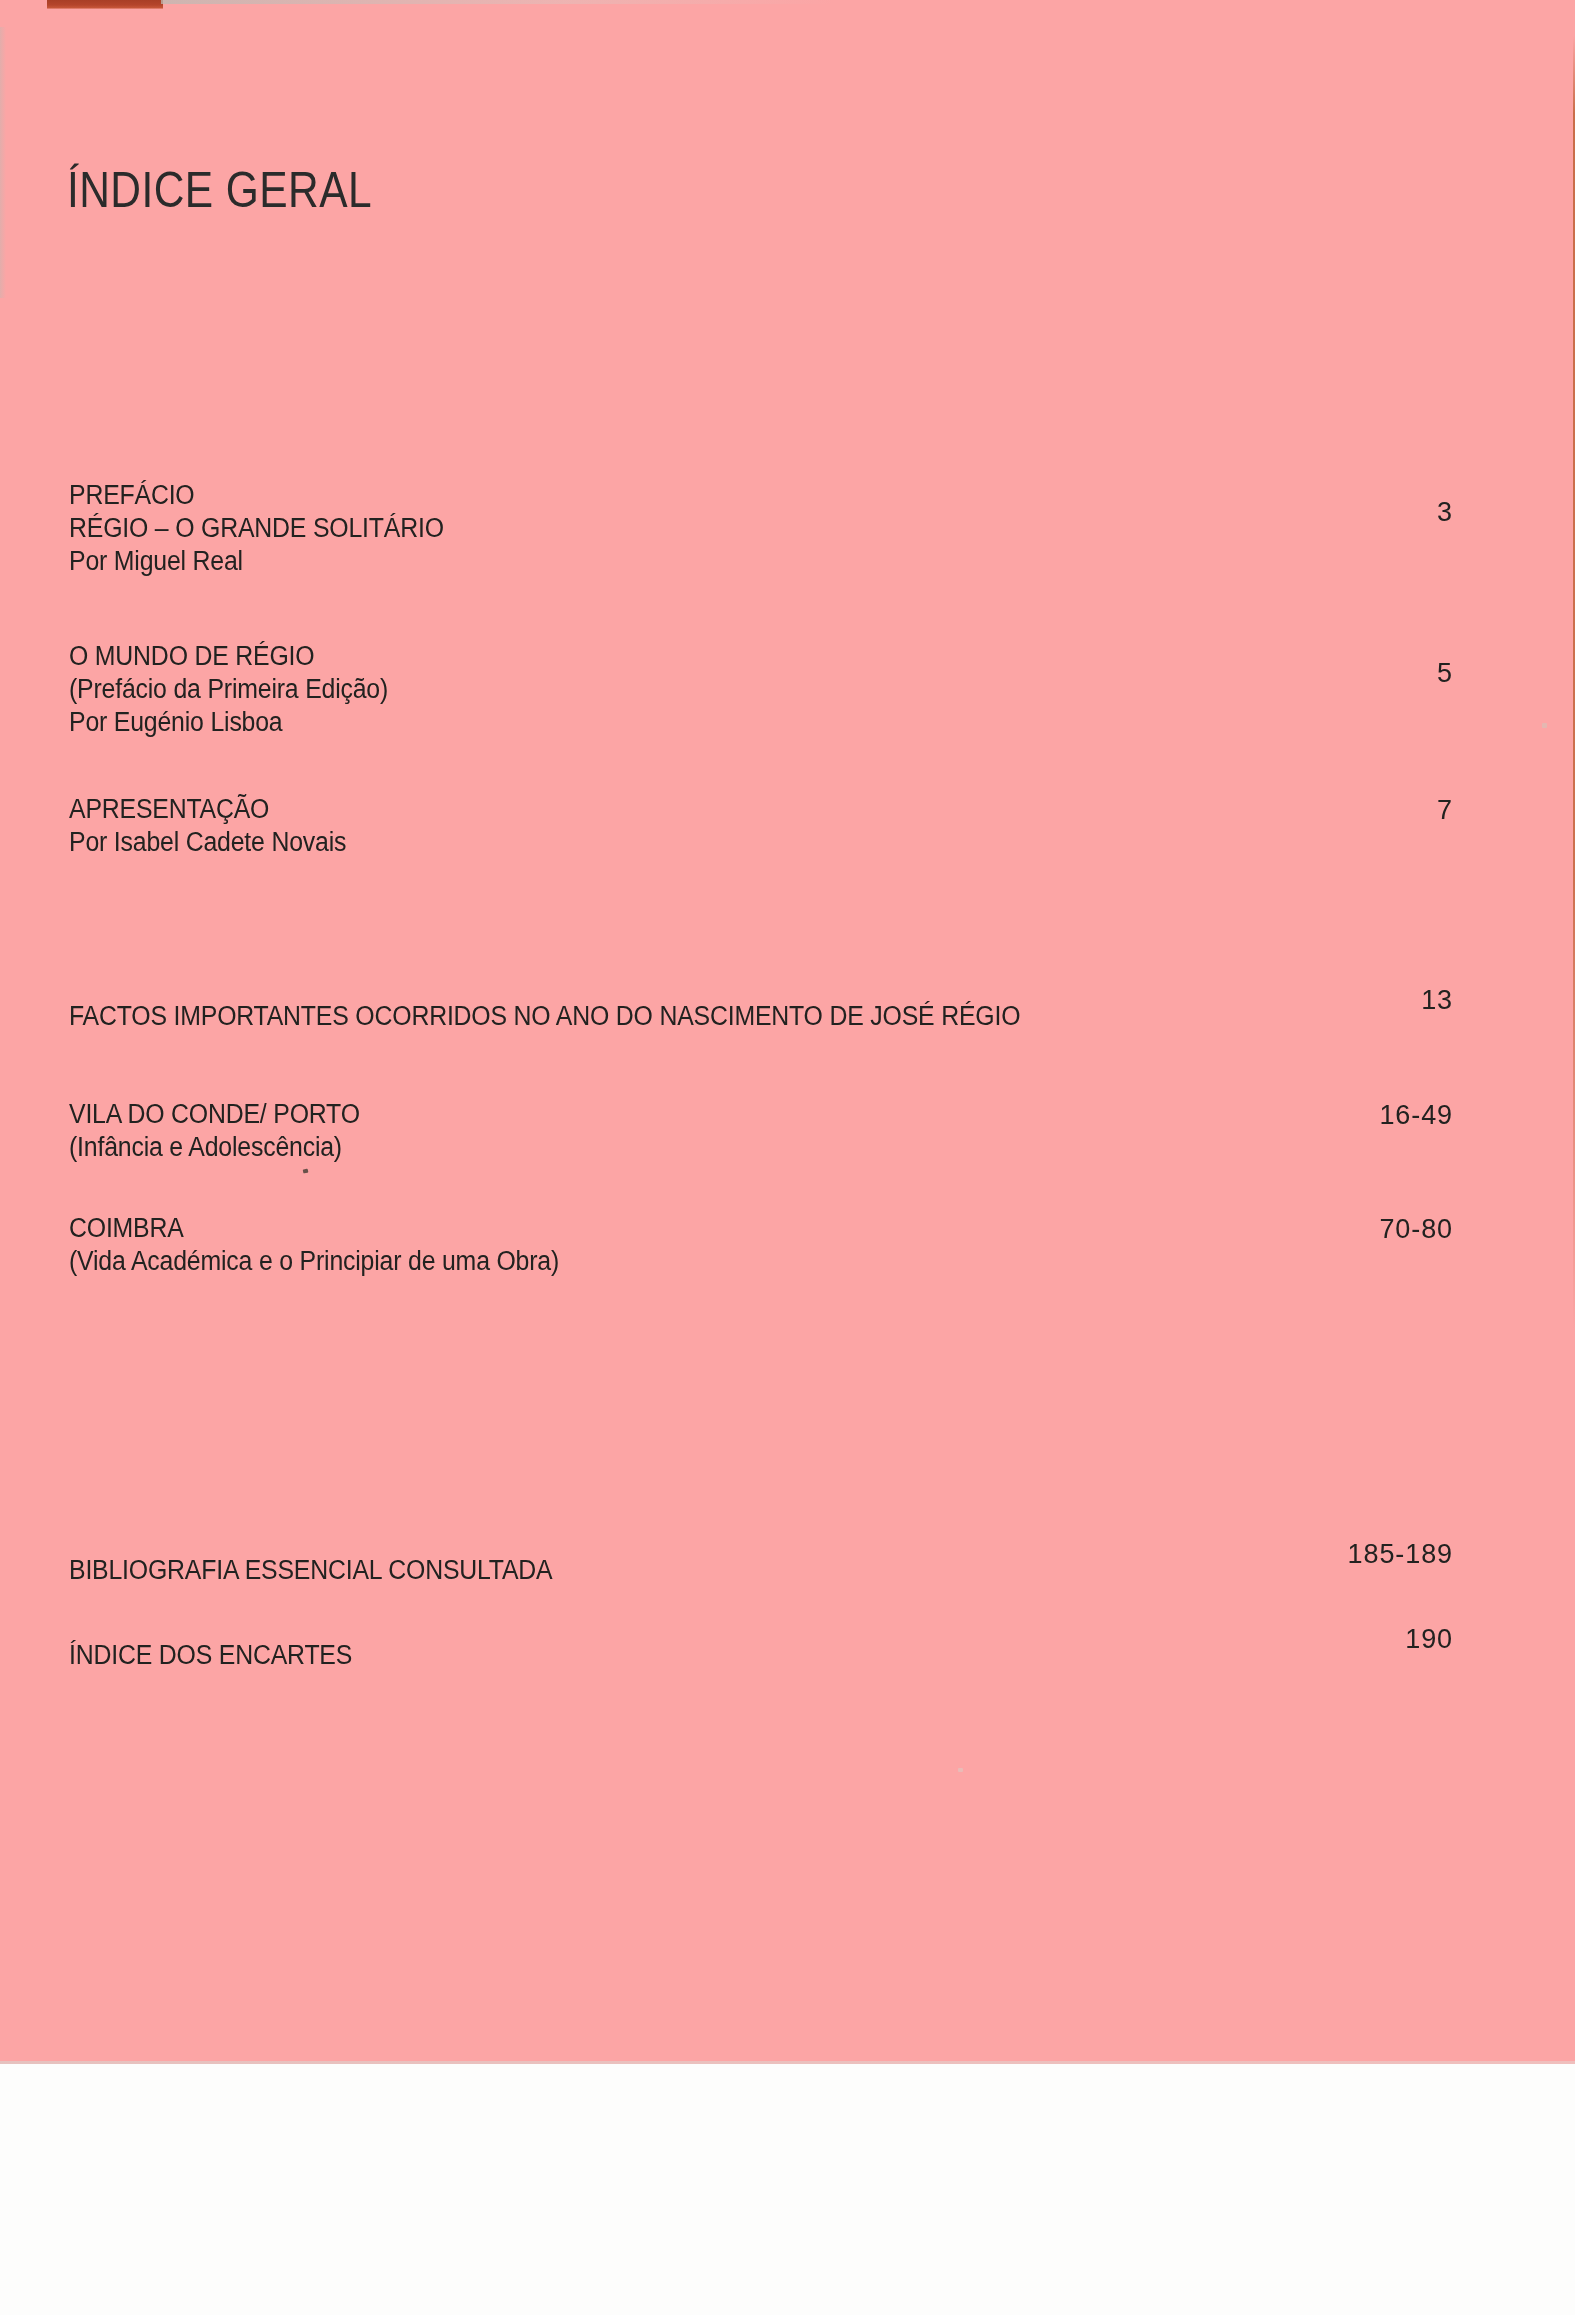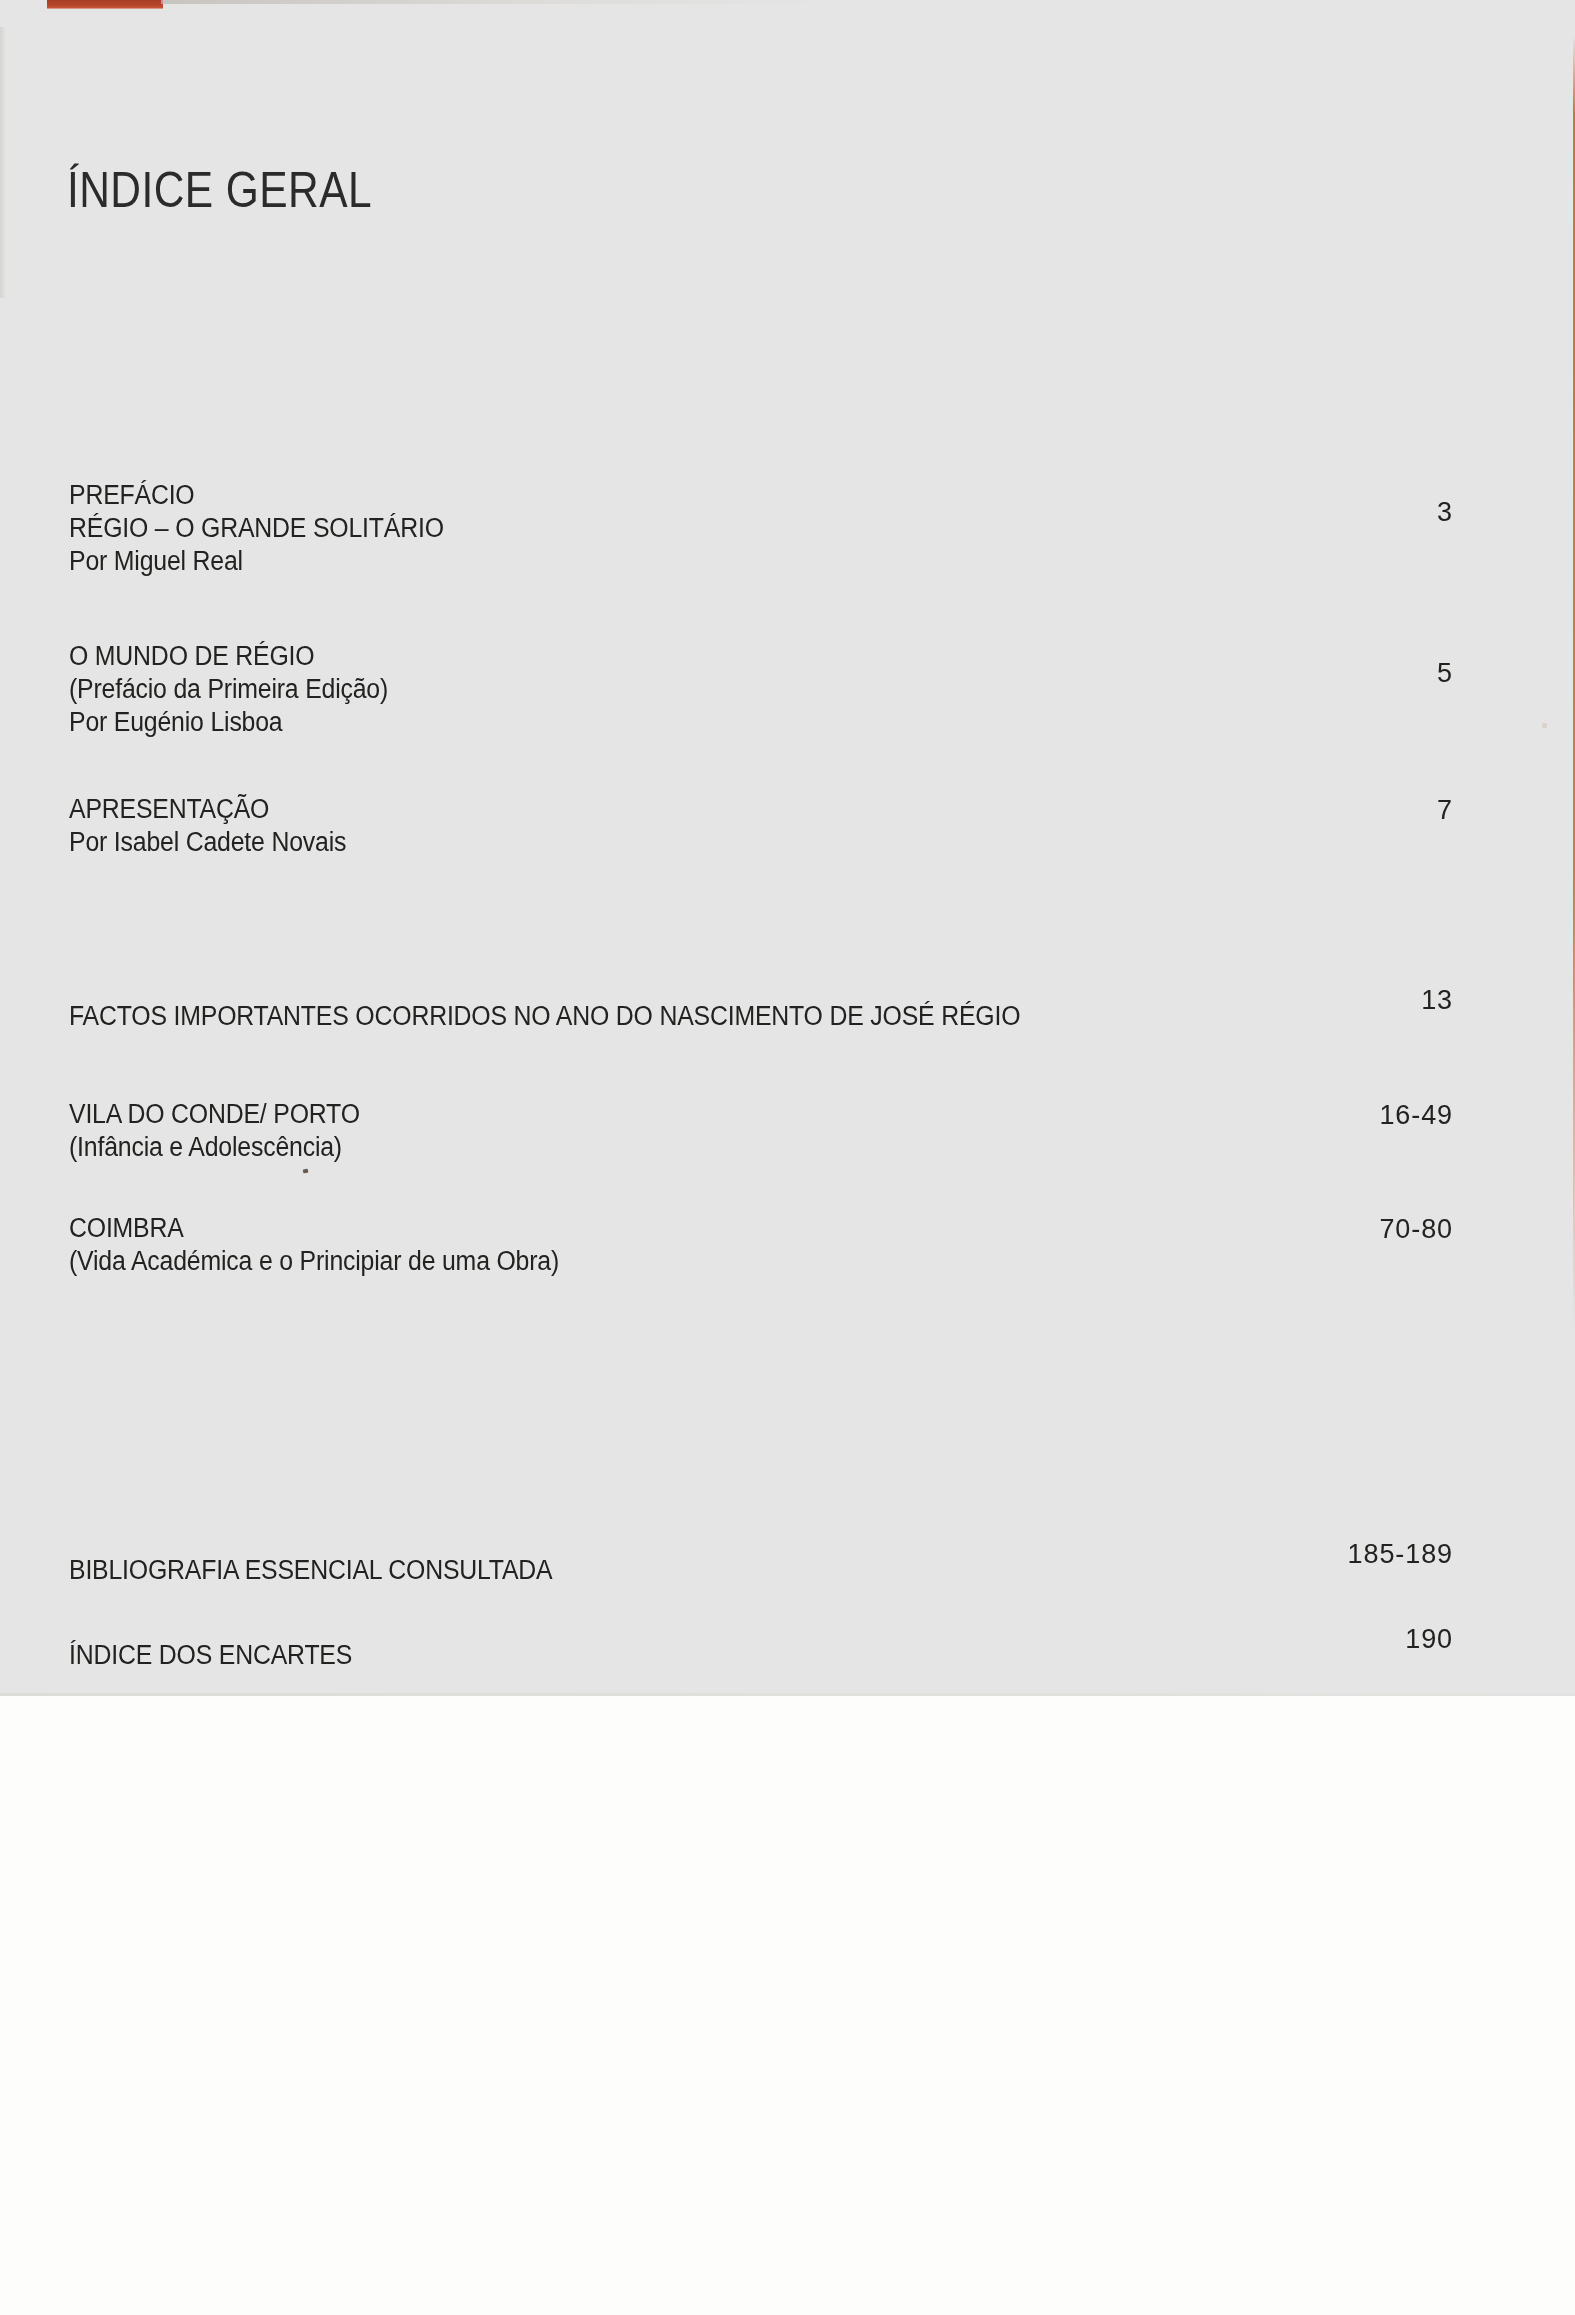--- a/index.html
+++ b/index.html
@@ -3,22 +3,22 @@
 <meta charset="utf-8">
 <style>
   html, body {
     margin: 0;
     padding: 0;
     background: #fdfdfc;
   }
   .page {
     position: relative;
     width: 1576px;
-    height: 1696px;
-    background: #e5e5e5;
+    height: 2064px;
+    background: #fca5a5;
     overflow: hidden;
     font-family: "Liberation Sans", sans-serif;
     color: #232323;
   }
   
   .spine-bar {
     position: absolute;
     left: 47px; top: 0;
     width: 116px; height: 9px;
     background: linear-gradient(to bottom, #a93f26 0%, #b5452b 55%, #c8583a 90%, rgba(200,88,58,0) 100%);

